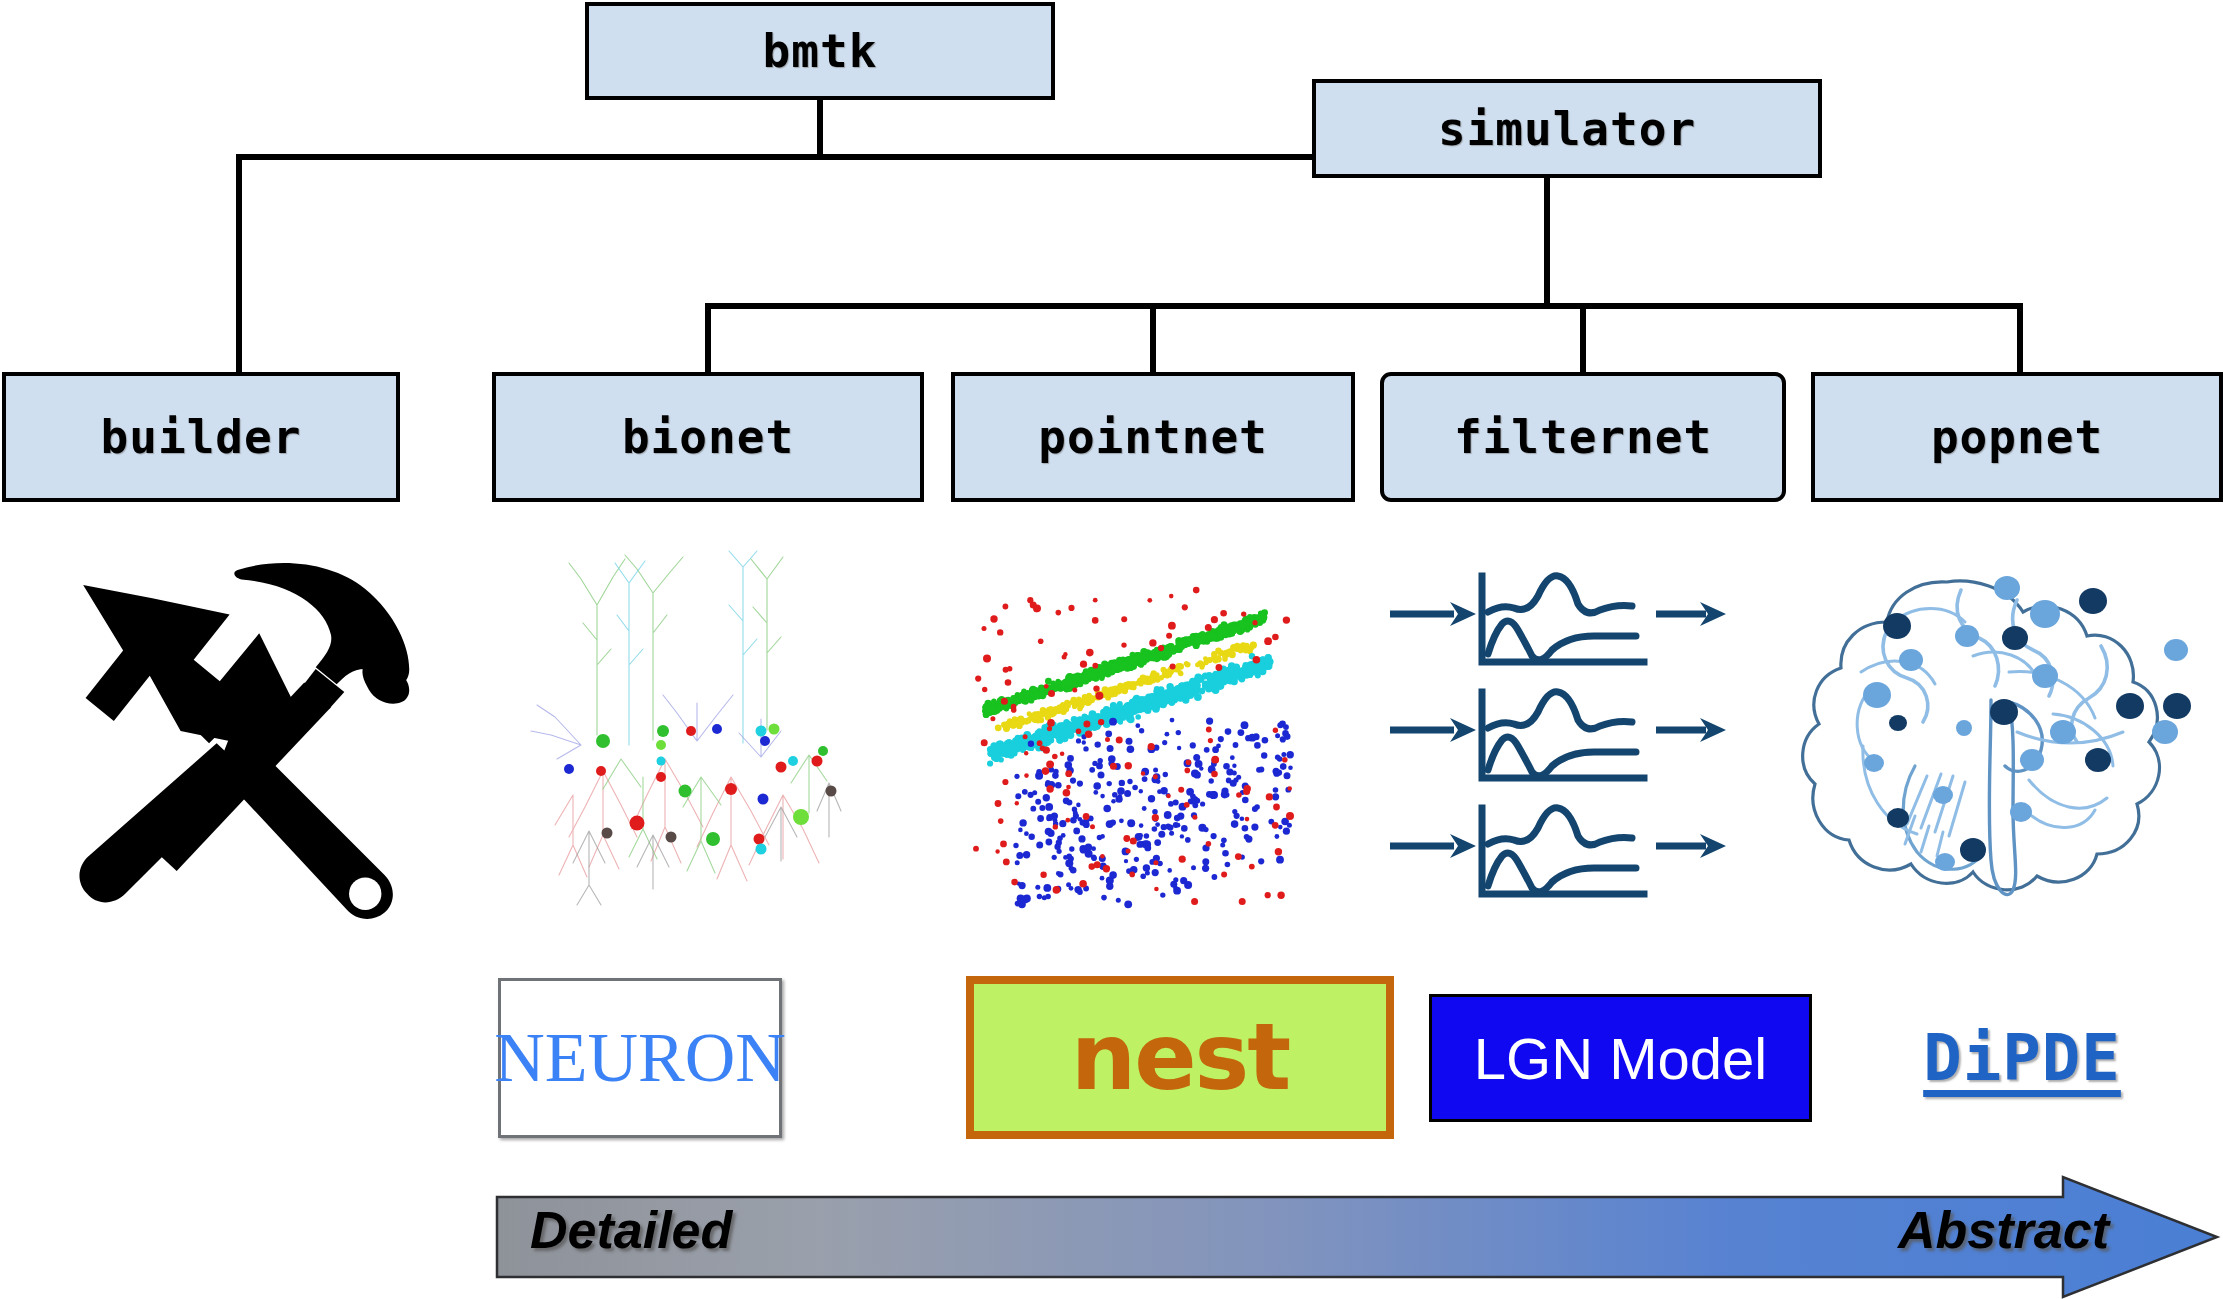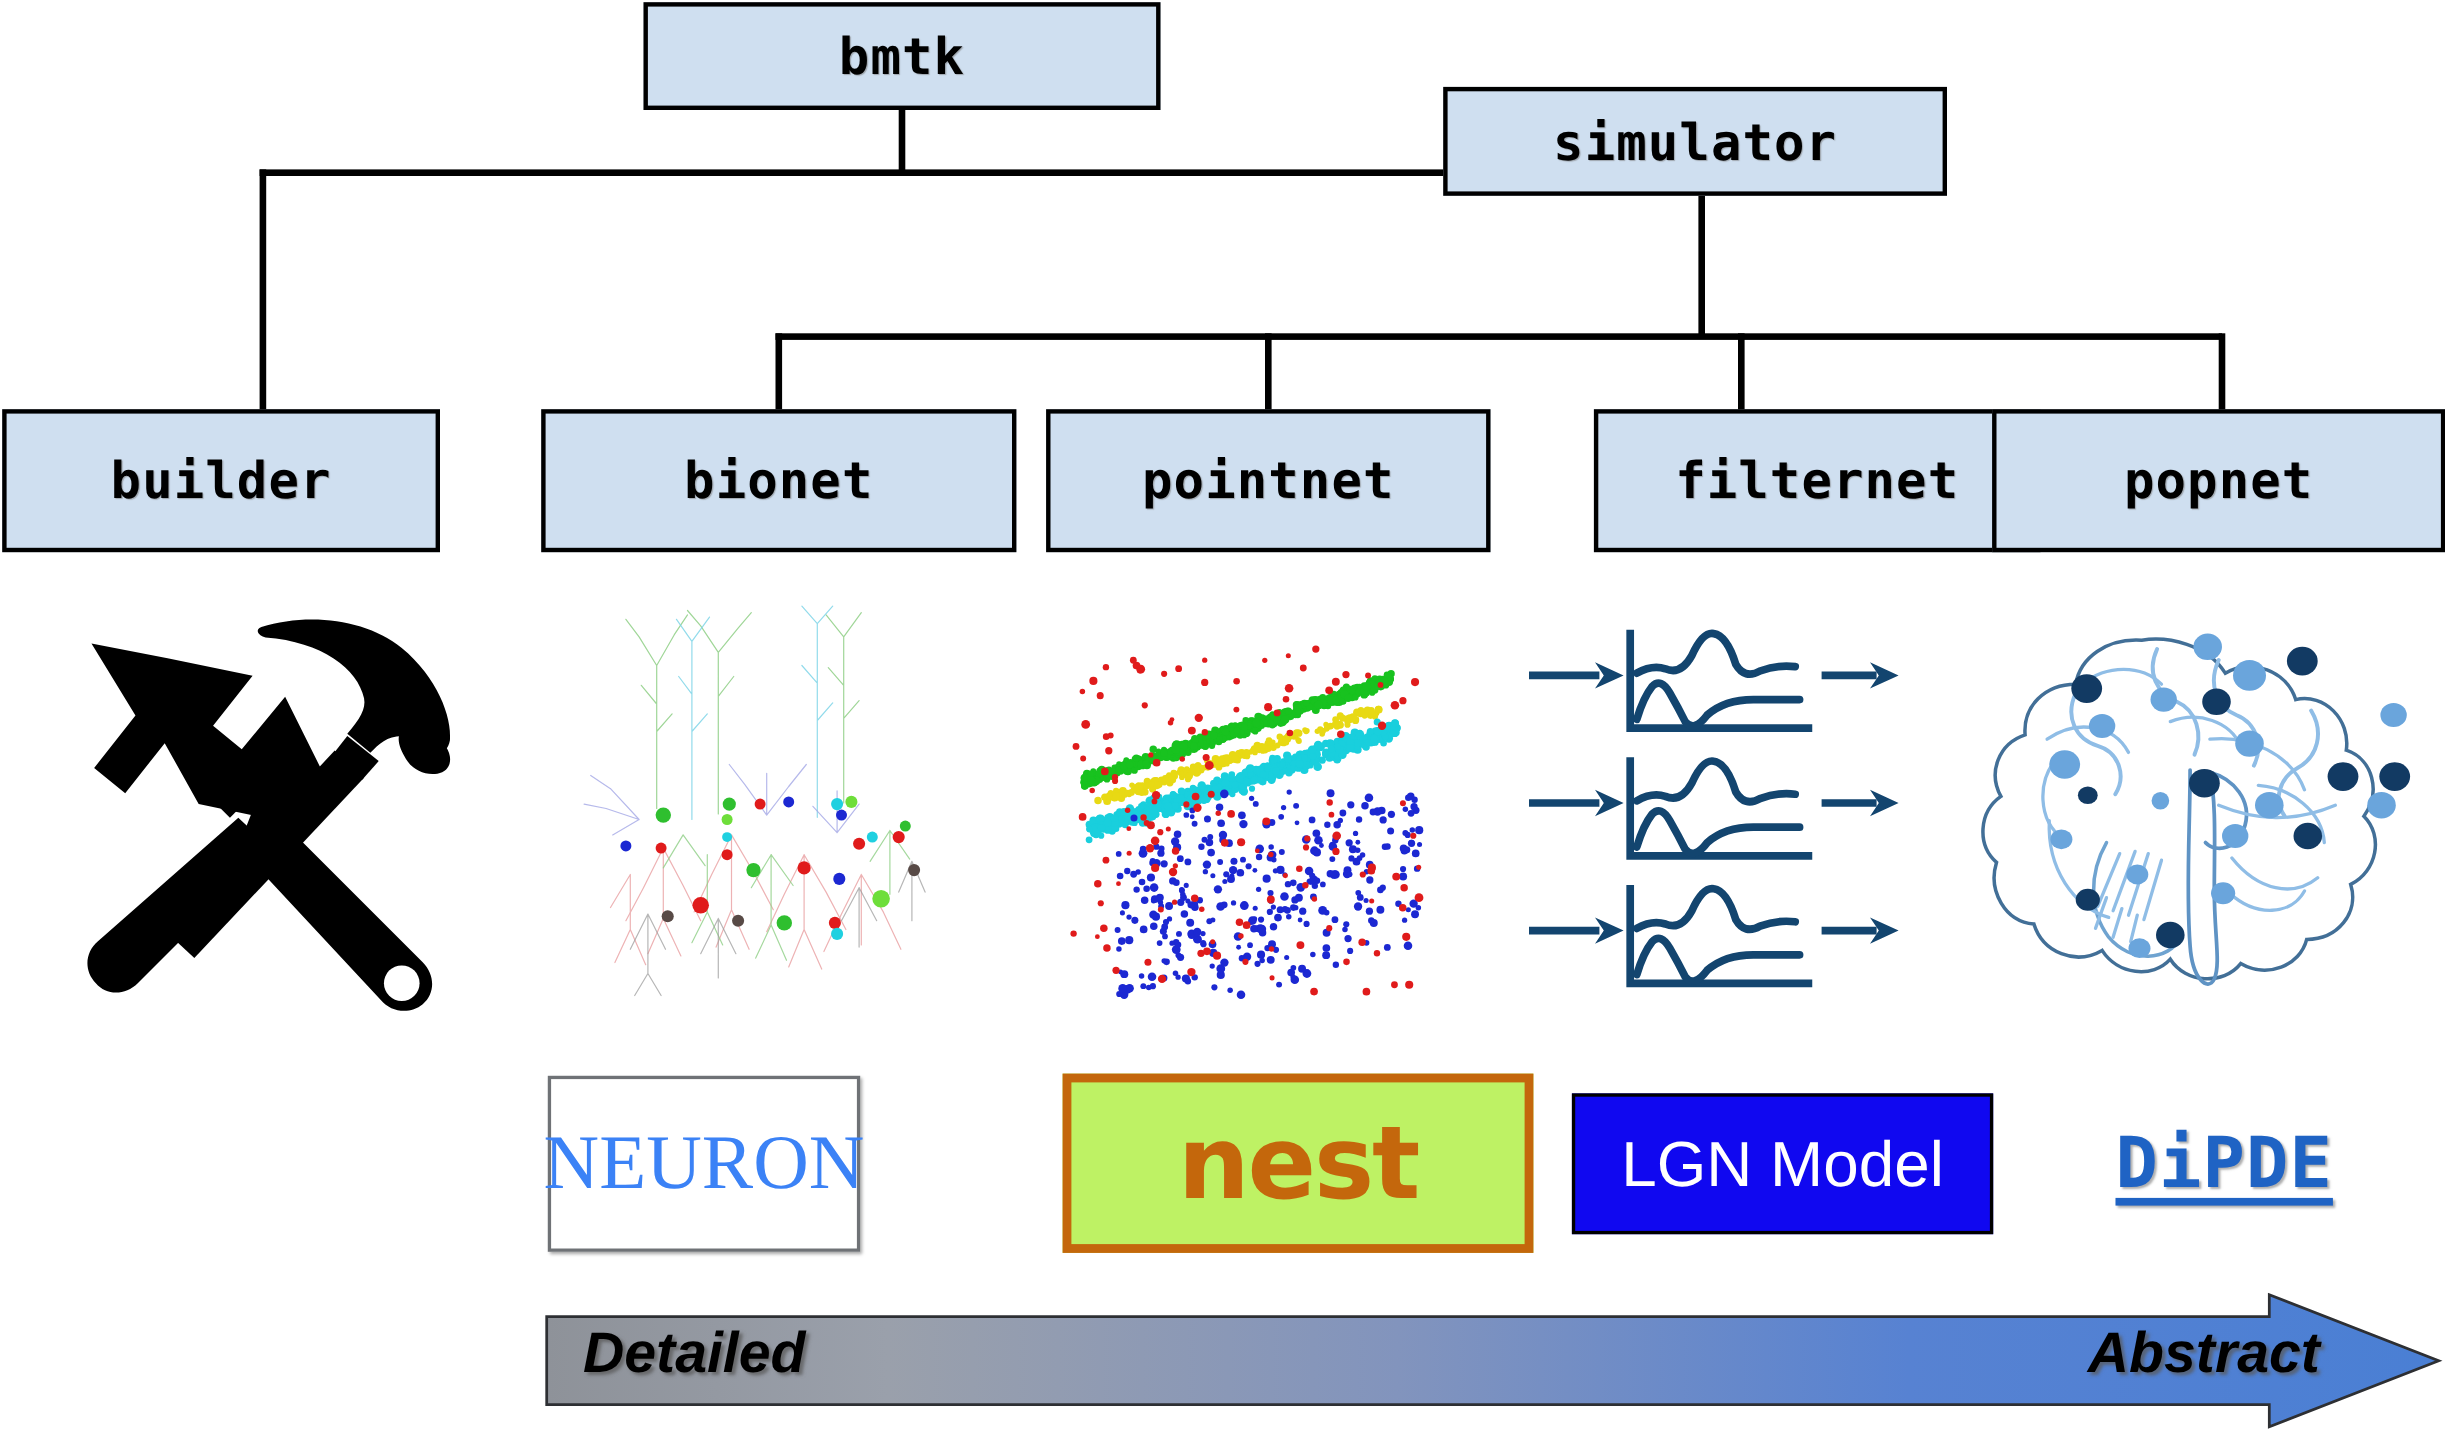--- a/index.html
+++ b/index.html
@@ -32,25 +32,25 @@
     color: #000000;
     letter-spacing: 1px;
     z-index: 4;
   }
   .node-label {
     text-shadow: 1px 1px 1px rgba(120,120,120,0.55);
     white-space: nowrap;
   }
 
   #box-bmtk   { left: 585px;  top: 2px;   width: 470px; height: 98px;  font-size: 46px; }
-  #box-sim    { left: 1312px; top: 79px;  width: 458px; height: 99px;  font-size: 46px; }
+  #box-sim    { left: 1312px; top: 79px;  width: 510px; height: 99px;  font-size: 46px; }
   #box-builder{ left: 2px;    top: 372px; width: 398px; height: 130px; font-size: 46px; }
   #box-bionet { left: 492px;  top: 372px; width: 432px; height: 130px; font-size: 46px; }
   #box-pointnet{left: 951px;  top: 372px; width: 404px; height: 130px; font-size: 46px; }
-  #box-filternet{left:1449px; top: 372px; width: 406px; height: 130px; font-size: 46px; }
+  #box-filternet{left:1380px; top: 372px; width: 406px; height: 130px; font-size: 46px; border-radius: 11px; }
   #box-popnet { left: 1811px; top: 372px; width: 412px; height: 130px; font-size: 46px; }
 
   
   .conn {
     position: absolute;
     background: #000000;
     z-index: 2;
   }
   .conn-h { height: 6px; }
   .conn-v { width: 6px; }

